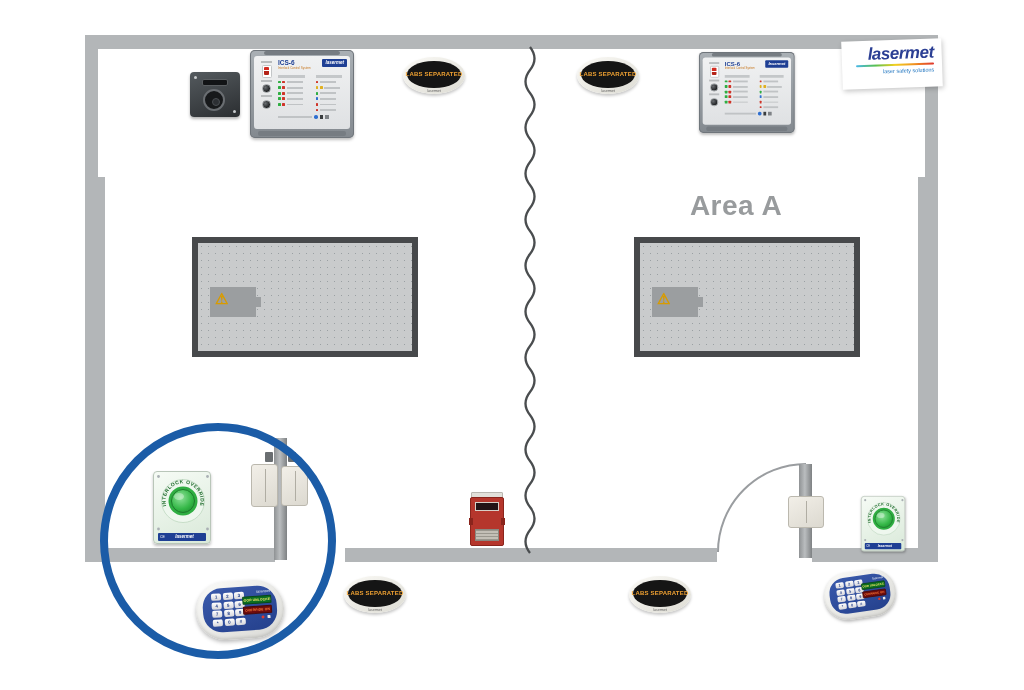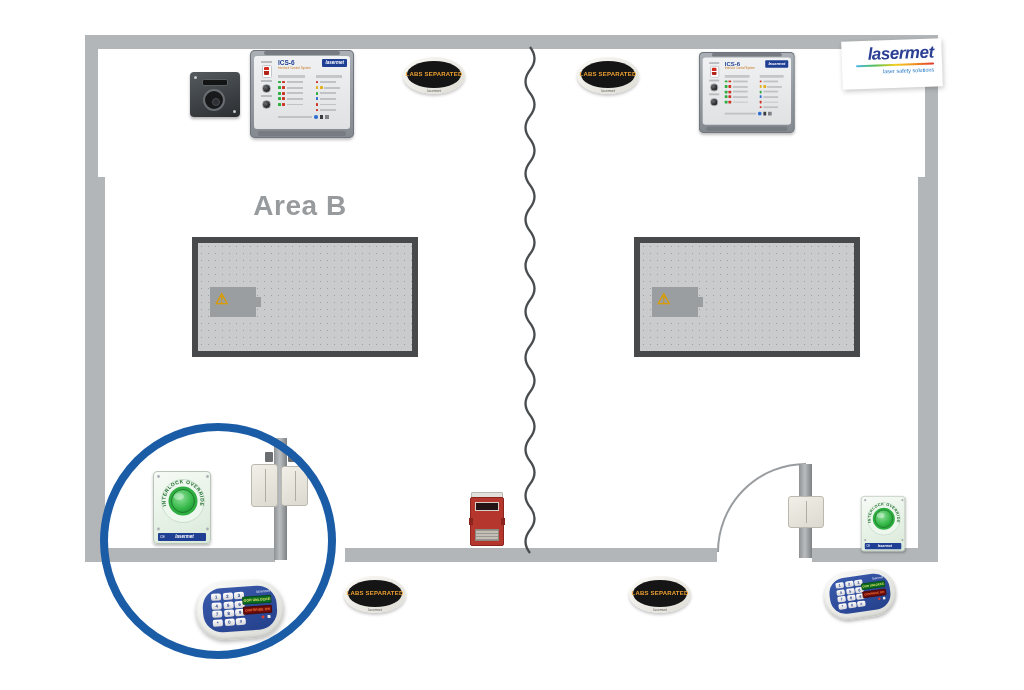--- a/index.html
+++ b/index.html
@@ -141,21 +141,21 @@
   <div class="wall" style="left:918px;top:177px;width:20px;height:385px;"></div>
   <div class="wall" style="left:85px;top:548px;width:190px;height:14px;"></div>
   <div class="wall" style="left:345px;top:548px;width:372px;height:14px;"></div>
   <div class="wall" style="left:812px;top:548px;width:126px;height:14px;"></div>
 
   <svg class="lines">
     <path d="M 530 47 q 9 11.5 0 23 q -9 11.5 0 23 q 9 11.5 0 23 q -9 11.5 0 23 q 9 11.5 0 23 q -9 11.5 0 23 q 9 11.5 0 23 q -9 11.5 0 23 q 9 11.5 0 23 q -9 11.5 0 23 q 9 11.5 0 23 q -9 11.5 0 23 q 9 11.5 0 23 q -9 11.5 0 23 q 9 11.5 0 23 q -9 11.5 0 23 q 9 11.5 0 23 q -9 11.5 0 23 q 9 11.5 0 23 q -9 11.5 0 23 q 9 11.5 0 23 q -9 11.5 0 23" fill="none" stroke="#4a4d4f" stroke-width="2.3"></path>
     <path d="M 718 552 A 88 88 0 0 1 806 464" fill="none" stroke="#9a9da0" stroke-width="2"></path>
   </svg>
 
-  <div class="area-label" style="left:230px;top:190px;">Area B</div>
+  <div class="area-label" style="left:666px;top:190px;">Area A</div>
 
   <div class="otable" style="left:192px;top:237px;">
     <div class="laser-unit">
       <span class="warn">⚠</span>
       <span class="laser-nub"></span>
     </div>
   </div>
   <div class="otable" style="left:634px;top:237px;">
     <div class="laser-unit">
       <span class="warn">⚠</span>

